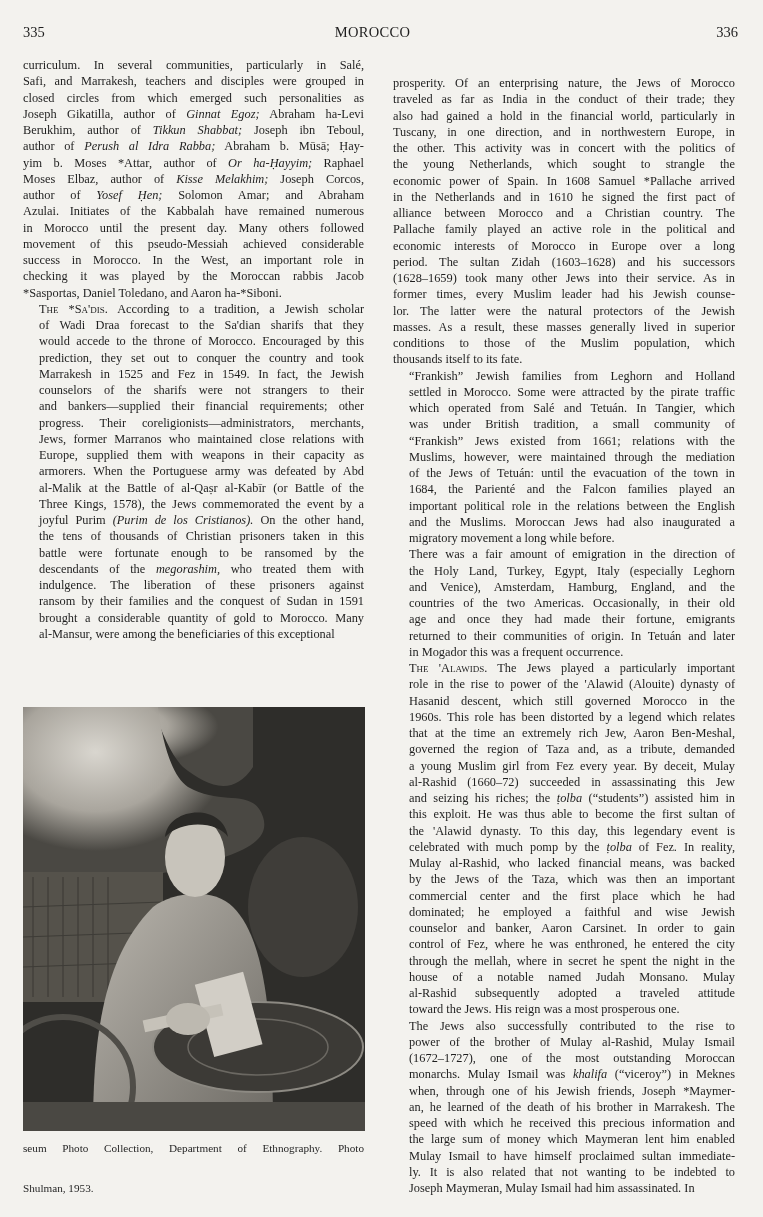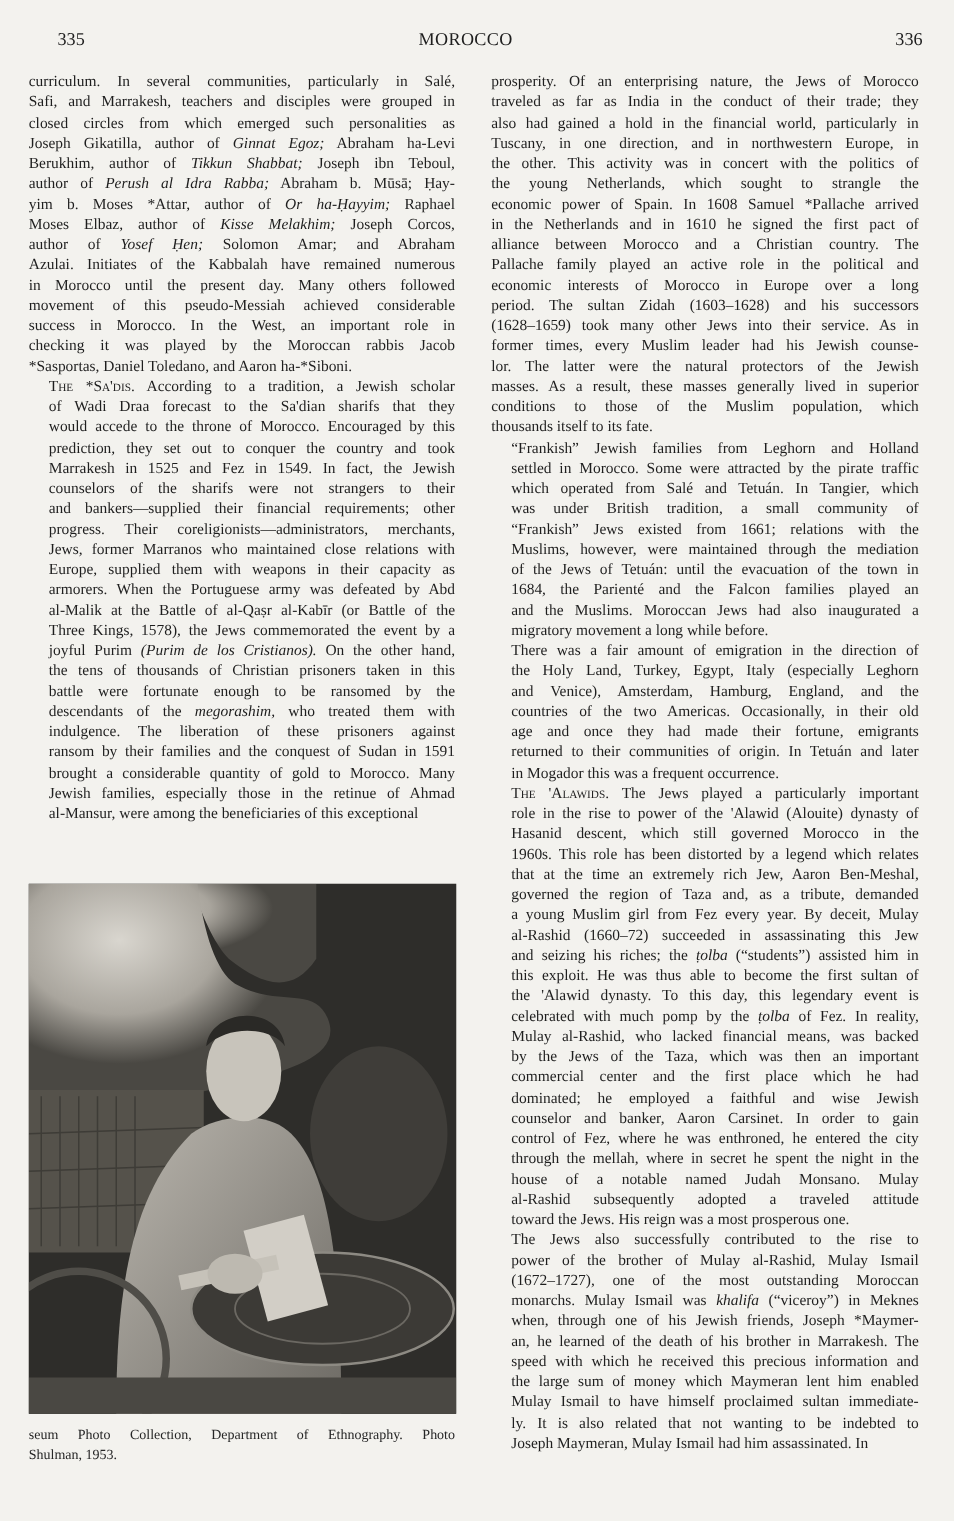--- a/index.html
+++ b/index.html
@@ -7,50 +7,50 @@
     width: 763px; height: 1217px; overflow: hidden;
     background: #f3f2ee;
     font-family: "Liberation Serif", "DejaVu Serif", serif;
     color: #1e1e1e;
     position: relative;
   }
   .header {
     position: absolute; top: 24px; left: 23px; right: 25px; height: 18px;
     font-size: 14.5px;
   }
-  .pn-left { position: absolute; left: 0; top: 0; margin-left: 23px; }
+  .pn-left { position: absolute; left: 0; top: 0; }
   .pn-right { position: absolute; right: 0; top: 0; }
   .running-title { position: absolute; left: 0; right: 16px; text-align: center; top: 0; letter-spacing: 0.3px; }
 
   .col {
     position: absolute; top: 57px;
     font-size: 12.35px; line-height: 16.25px;
     text-align: justify;
   }
   .col-left { left: 23px; width: 341px; }
-  .col-right { left: 393px; width: 342px; }
+  .col-right { left: 393px; width: 342px; margin-top: 18px; }
   .col p { margin: 0; text-indent: 0; }
   .col p.indent { text-indent: 16px; }
   .col .line { display: block; text-align: justify; text-align-last: justify; white-space: nowrap; }
   .col .line.last { text-align-last: left; }
   .sc { font-variant: small-caps; }
   i { font-style: italic; }
 
   .figure {
     position: absolute; left: 23px; top: 707px; width: 342px; height: 424px;
     background: #2b2a27; overflow: hidden;
   }
   .figure svg { display: block; width: 100%; height: 100%; }
 
   .caption {
     position: absolute; left: 23px; top: 1140px; width: 341px;
     font-size: 11.2px; line-height: 16px; text-align: justify; color: #262626;
   }
   .caption .line { display: block; white-space: nowrap; text-align: justify; text-align-last: justify; }
-  .caption .line.last { text-align-last: left; }
+  .caption .line.last { text-align-last: left; margin-top: 24px; }
 </style>
 </head>
 <body>
 
 <div class="header">
   <span class="pn-left">335</span>
   <span class="running-title">MOROCCO</span>
   <span class="pn-right">336</span>
 </div>
 
@@ -87,21 +87,20 @@
       <span class="line">armorers. When the Portuguese army was defeated by Abd</span>
       <span class="line">al-Malik at the Battle of al-Qaṣr al-Kabīr (or Battle of the</span>
       <span class="line">Three Kings, 1578), the Jews commemorated the event by a</span>
       <span class="line">joyful Purim <i>(Purim de los Cristianos).</i> On the other hand,</span>
       <span class="line">the tens of thousands of Christian prisoners taken in this</span>
       <span class="line">battle were fortunate enough to be ransomed by the</span>
       <span class="line">descendants of the <i>megorashim,</i> who treated them with</span>
       <span class="line">indulgence. The liberation of these prisoners against</span>
       <span class="line">ransom by their families and the conquest of Sudan in 1591</span>
       <span class="line">brought a considerable quantity of gold to Morocco. Many</span>
-      <span class="line">Jewish families, especially those in the retinue of Ahmad</span>
       <span class="line last">al-Mansur, were among the beneficiaries of this exceptional</span>
     </p>
 </div>
 
 <div class="figure">
   <svg viewBox="0 0 342 424" preserveAspectRatio="none">
     <defs>
       <radialGradient id="lightwall" cx="30%" cy="25%" r="55%">
         <stop offset="0" stop-color="#d9d6cf"></stop>
         <stop offset="0.6" stop-color="#a9a59d"></stop>
@@ -169,20 +168,21 @@
     </p>
   <p class="indent">
       <span class="line">“Frankish” Jewish families from Leghorn and Holland</span>
       <span class="line">settled in Morocco. Some were attracted by the pirate traffic</span>
       <span class="line">which operated from Salé and Tetuán. In Tangier, which</span>
       <span class="line">was under British tradition, a small community of</span>
       <span class="line">“Frankish” Jews existed from 1661; relations with the</span>
       <span class="line">Muslims, however, were maintained through the mediation</span>
       <span class="line">of the Jews of Tetuán: until the evacuation of the town in</span>
       <span class="line">1684, the Parienté and the Falcon families played an</span>
+      <span class="line">important political role in the relations between the English</span>
       <span class="line">and the Muslims. Moroccan Jews had also inaugurated a</span>
       <span class="line last">migratory movement a long while before.</span>
     </p>
   <p class="indent">
       <span class="line">There was a fair amount of emigration in the direction of</span>
       <span class="line">the Holy Land, Turkey, Egypt, Italy (especially Leghorn</span>
       <span class="line">and Venice), Amsterdam, Hamburg, England, and the</span>
       <span class="line">countries of the two Americas. Occasionally, in their old</span>
       <span class="line">age and once they had made their fortune, emigrants</span>
       <span class="line">returned to their communities of origin. In Tetuán and later</span>

